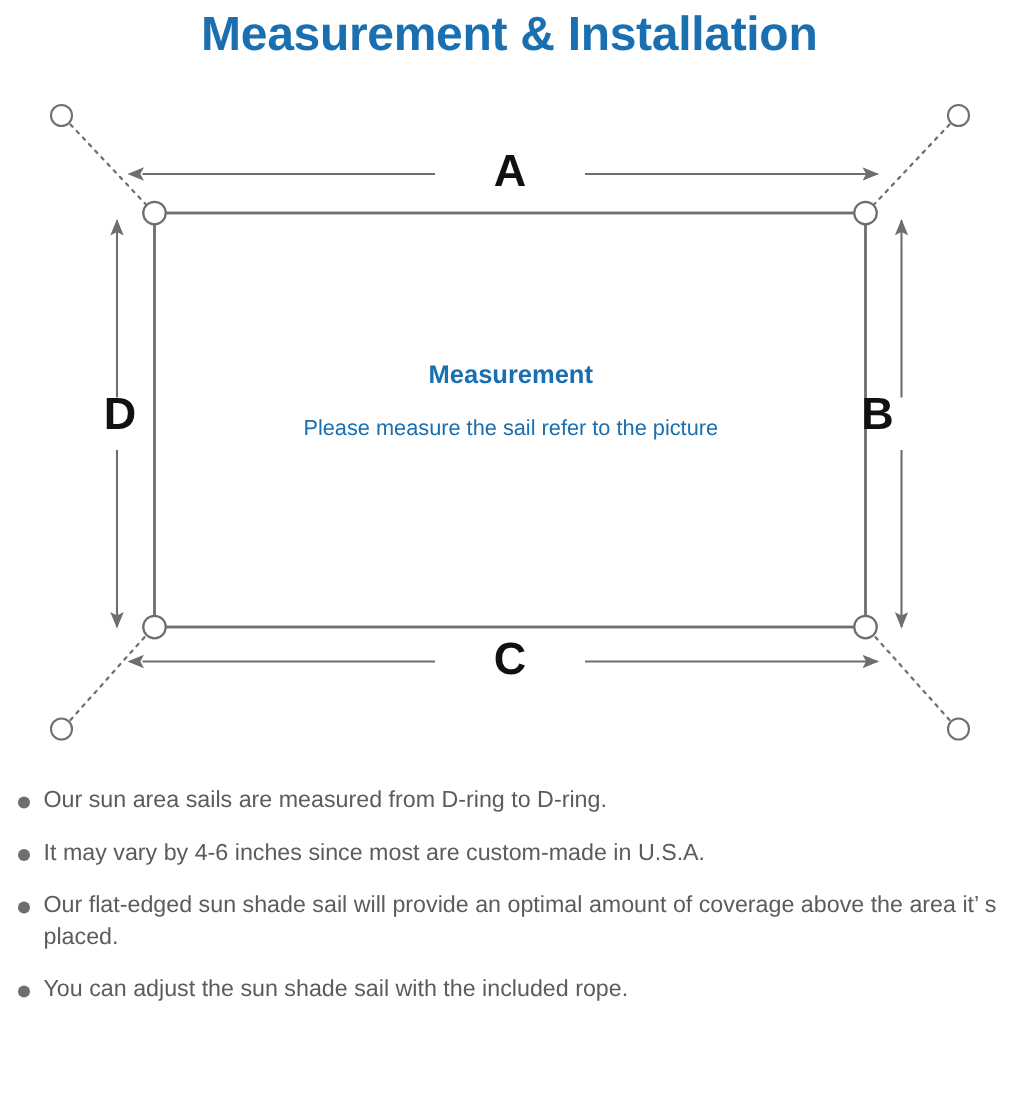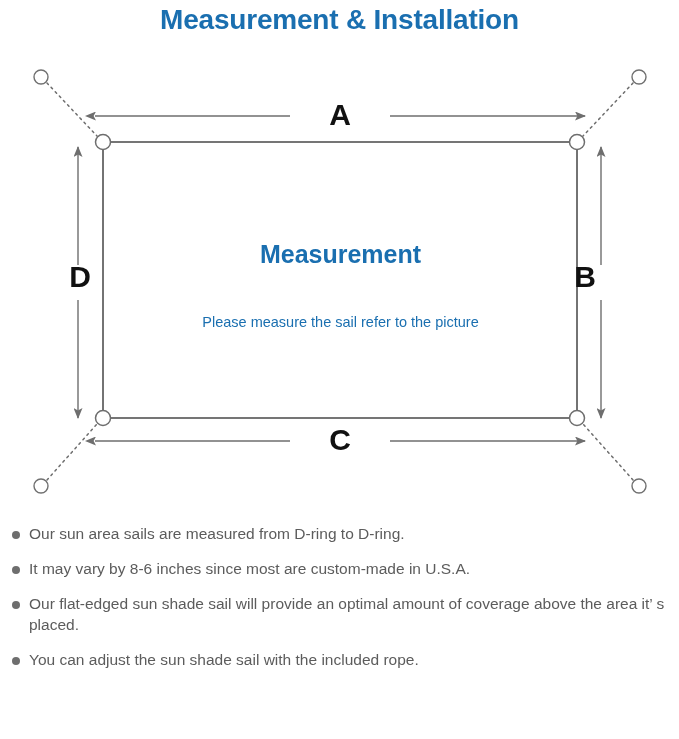--- a/index.html
+++ b/index.html
@@ -15,21 +15,21 @@
     overflow: hidden;
   }
 
   
   .page-title {
     position: absolute;
     top: 4px;
     left: 0;
     width: 679px;
     text-align: center;
-    font-size: 28px;
+    font-size: 32px;
     font-weight: bold;
     color: #1a6fb0;
     letter-spacing: -0.2px;
     white-space: nowrap;
   }
 
   
   .diagram {
     position: absolute;
     top: 50px;
@@ -45,28 +45,27 @@
   .sail-label {
     position: absolute;
     left: 103px;
     width: 475px;
     text-align: center;
     color: #1a6fb0;
     pointer-events: none;
   }
   .sail-label.primary {
     top: 190px;
-    font-size: 25px;
+    font-size: 17px;
     font-weight: bold;
   }
   .sail-label.secondary {
     top: 228px;
     font-size: 14.5px;
     font-weight: normal;
-    margin-top: 36px;
   }
 
   
   .dim-letter {
     position: absolute;
     font-size: 30px;
     font-weight: bold;
     color: #111111;
     text-align: center;
     line-height: 1;
@@ -165,21 +164,21 @@
   <div class="dim-letter dim-d">D</div>
 </div>
 
 <ul class="notes">
   <li class="note-item">
     <span class="note-bullet"></span>
     <span>Our sun area sails are measured from D-ring to D-ring.</span>
   </li>
   <li class="note-item">
     <span class="note-bullet"></span>
-    <span>It may vary by 8-6 inches since most are custom-made in U.S.A.</span>
+    <span>It may vary by 4-6 inches since most are custom-made in U.S.A.</span>
   </li>
   <li class="note-item">
     <span class="note-bullet"></span>
     <span>Our flat-edged sun shade sail will provide an optimal amount of coverage above the area it’ s placed.</span>
   </li>
   <li class="note-item">
     <span class="note-bullet"></span>
     <span>You can adjust the sun shade sail with the included rope.</span>
   </li>
 </ul>

